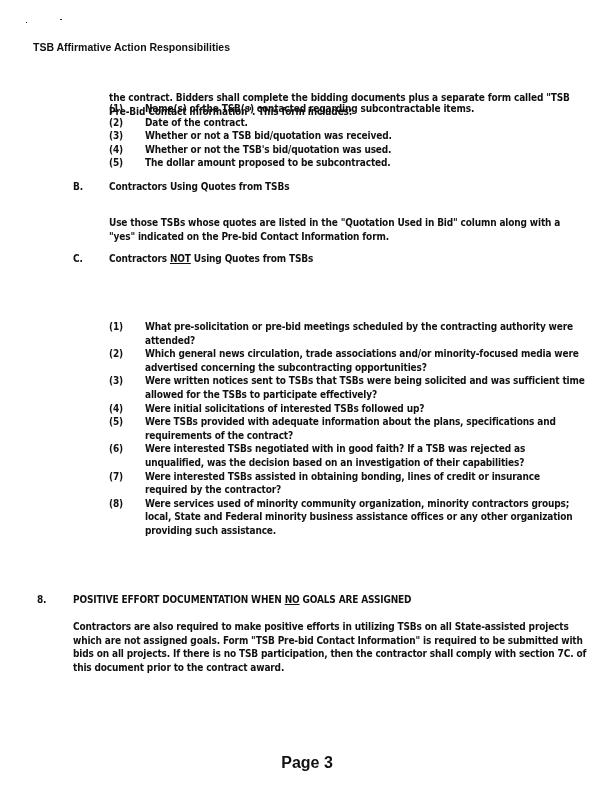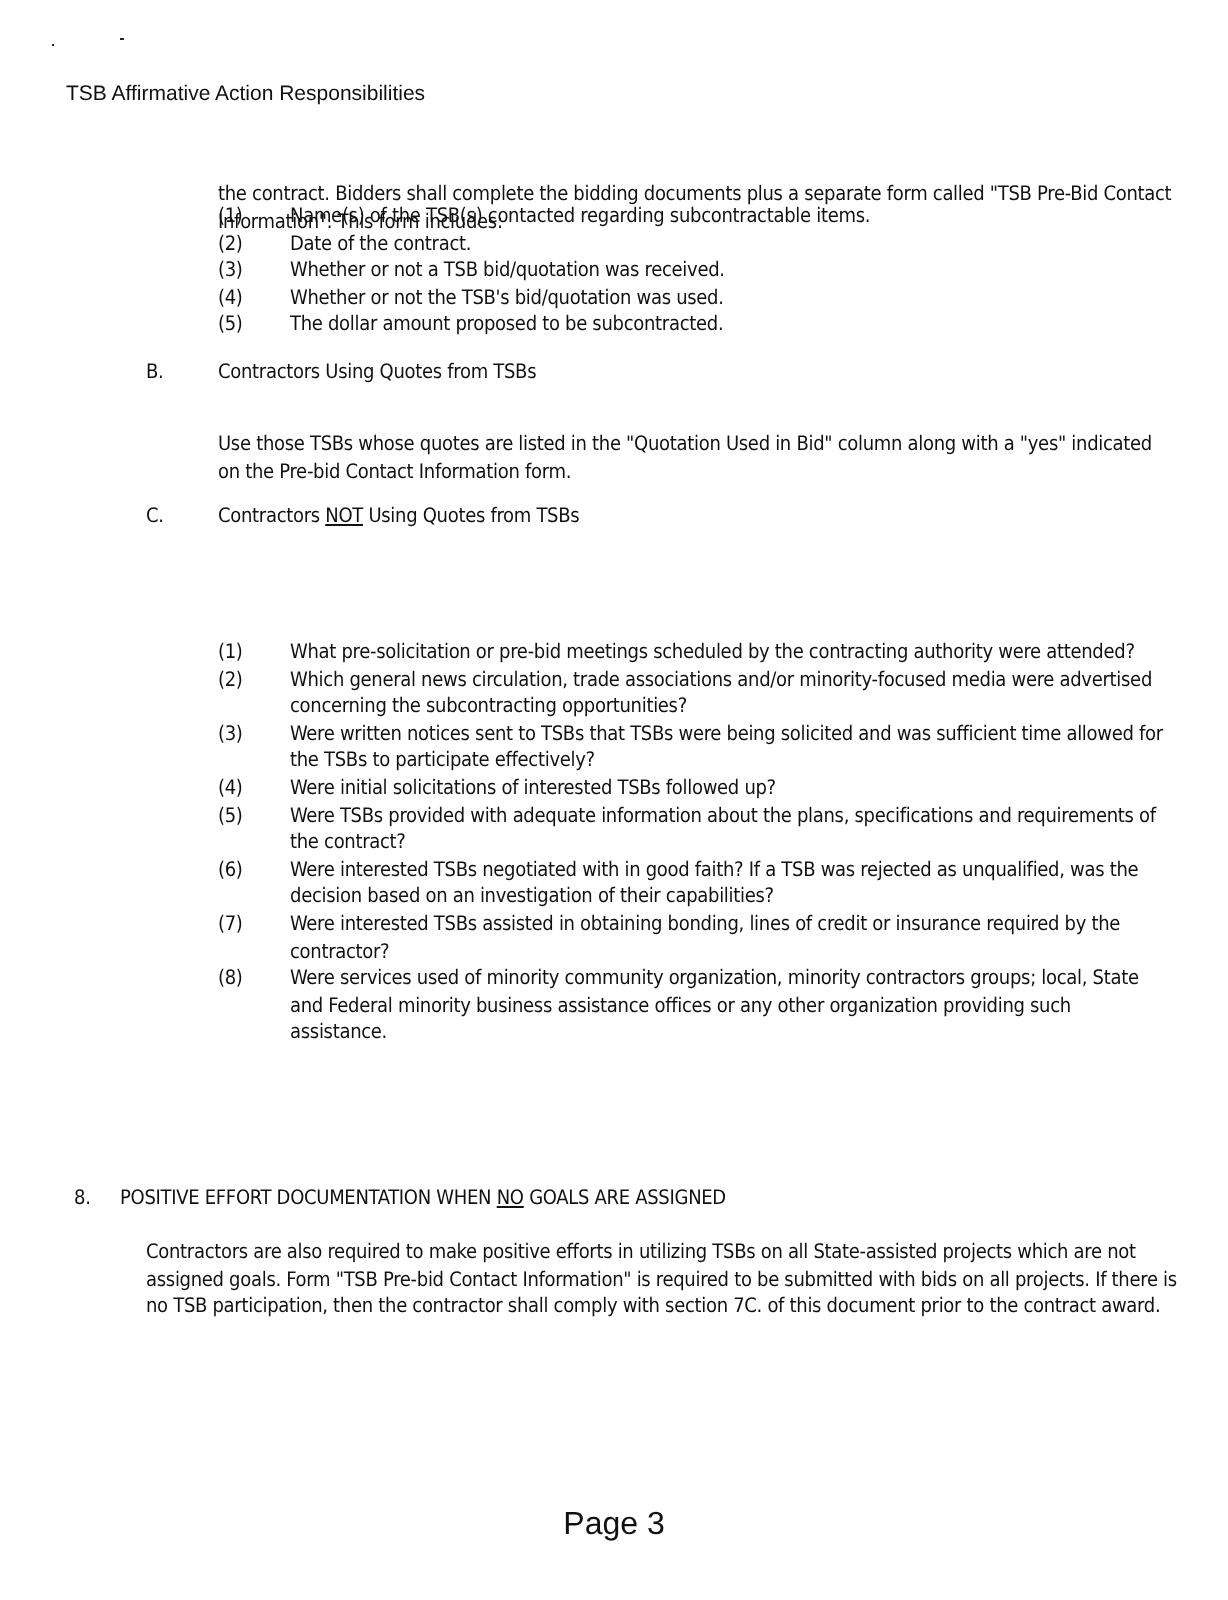--- a/index.html
+++ b/index.html
@@ -1,17 +1,17 @@
 <!DOCTYPE html>
 <html><head>
 <meta charset="utf-8">
 <style>
   html, body { margin: 0; padding: 0; background: #ffffff; }
   body { width: 614px; height: 800px; position: relative; overflow: hidden; color: #111; }
-  .page { position: absolute; left: 0; top: 0; width: 614px; height: 596px; }
+  .page { position: absolute; left: 0; top: 0; width: 614px; height: 596px; font-weight: bold; }
   .mark { position: absolute; width: 1px; height: 1px; background: #222; }
   .header { position: absolute; left: 33px; top: 41px; font-family: "Liberation Sans", sans-serif; font-size: 10.5px; color: #111; }
   .body { font-family: "DejaVu Sans Condensed", "DejaVu Sans", sans-serif; font-size: 10px; line-height: 13.6px; letter-spacing: -0.15px; color: #111; }
   .abs { position: absolute; }
   .ilist { position: absolute; left: 109px; width: 470px; }
   .ilist .row { display: flex; }
   .ilist .num { width: 36px; flex: 0 0 36px; }
   .ilist .txt { flex: 1; }
   .u { text-decoration: underline; }
   .footer { position: absolute; left: 0; width: 614px; top: 754px; text-align: center; font-family: "Liberation Sans", sans-serif; font-size: 16px; }
@@ -88,17 +88,17 @@
         <span class="txt">Were interested TSBs assisted in obtaining bonding, lines of credit or insurance required by the contractor?</span>
       </div>
     <div class="row">
         <span class="num">(8)</span>
         <span class="txt">Were services used of minority community organization, minority contractors groups; local, State and Federal minority business assistance offices or any other organization providing such assistance.</span>
       </div>
   </div>
 
 
   <div class="body abs" style="left:37px; top:593px;">8.</div>
-  <div class="body abs" style="left:60px; top:593px;"><span>POSITIVE EFFORT DOCUMENTATION WHEN </span><span class="u">NO</span><span> GOALS ARE ASSIGNED</span></div>
+  <div class="body abs" style="left:73px; top:593px;"><span>POSITIVE EFFORT DOCUMENTATION WHEN </span><span class="u">NO</span><span> GOALS ARE ASSIGNED</span></div>
   <div class="body abs" style="left:73px; top:620px; width:520px;">Contractors are also required to make positive efforts in utilizing TSBs on all State-assisted projects which are not assigned goals.  Form "TSB Pre-bid Contact Information" is required to be submitted with bids on all projects. If there is no TSB participation, then the contractor shall comply with section 7C. of this document prior to the contract award.</div>
 
   <div class="footer">Page 3</div>
 </div>
 
 </body></html>

